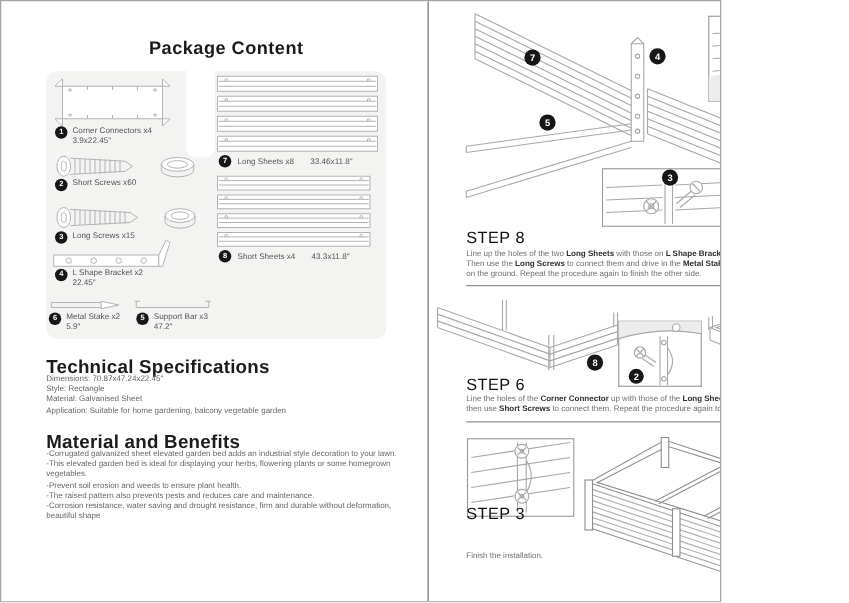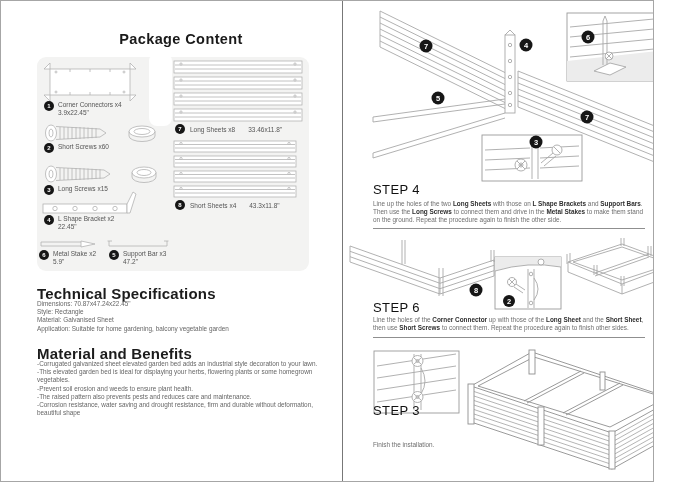--- a/index.html
+++ b/index.html
@@ -1,17 +1,17 @@
 <!DOCTYPE html>
 <html><head>
 <meta charset="utf-8">
 <style>
   html,body{margin:0;padding:0;background:#fff;}
   #root{
-    position:relative;width:654px;height:482px;background:#fff;
+    position:relative;width:577px;height:482px;background:#fff;
     font-family:"Liberation Sans", sans-serif;color:#555;
     border:1px solid #a6a6a6;box-sizing:border-box;overflow:hidden;
   }
   .abs{position:absolute;}
   .divider{position:absolute;left:341px;top:0;width:1px;height:482px;background:#777;}
   .panel{position:absolute;left:36px;top:56px;width:272px;height:214px;background:#f3f3f2;border-radius:9px;}
   .panel-gap{position:absolute;left:148px;top:52px;width:23px;height:73px;background:#fff;border-radius:8px;}
   .title{position:absolute;left:0;top:30px;width:360px;text-align:center;font-size:14.5px;font-weight:600;color:#1a1a1a;letter-spacing:.4px;}
   .h2{position:absolute;font-size:15px;font-weight:600;color:#1c1c1c;letter-spacing:.2px;}
   .tiny{font-size:6.4px;line-height:8.2px;color:#666;}
@@ -236,21 +236,21 @@
         <text class="bnum" x="246" y="38.7">6</text>
       <circle cx="96" cy="97" r="6.5" fill="#161616"></circle>
         <text class="bnum" x="96" y="99.7">5</text>
       <circle cx="245" cy="116" r="6.5" fill="#161616"></circle>
         <text class="bnum" x="245" y="118.7">7</text>
       <circle cx="194" cy="141" r="6.5" fill="#161616"></circle>
         <text class="bnum" x="194" y="143.7">3</text>
     </g>
   </svg>
 
-  <div class="stephead" style="left:372px;top:181px">STEP 4</div>
+  <div class="stephead" style="left:372px;top:181px">STEP 8</div>
   <div class="steptext" style="left:372px;top:199px;width:278px"><span>Line up the holes of the two </span><span class="b">Long Sheets</span><span> with those on </span><span class="b">L Shape Brackets</span><span> and </span><span class="b">Support Bars</span><span>. Then use the </span><span class="b">Long Screws</span><span> to connect them and drive in the </span><span class="b">Metal Stakes</span><span> to make them stand on the ground. Repeat the procedure again to finish the other side.</span></div>
   <div class="hr" style="left:372px;top:227px;width:272px"></div>
 
   <svg class="abs" style="left:341px;top:237px" width="337" height="72" viewBox="0 0 337 72">
     <g stroke="#a8a8a8" stroke-width="0.9" fill="none">
       <path d="M8,8 L98,40 M8,13.3 L98,45.3 M8,18.7 L98,50.7 M8,24 L98,56 M8,8 V24 M98,40 V56"></path>
       <path d="M98,40 L152,22 M98,45.3 L152,27.3 M98,50.7 L152,32.7 M98,56 L152,38 M152,22 V38"></path>
       <path d="M60,2 V26 M63,2 V26 M97,30 V58 M101,30 V58 M149,12 V24 M152,12 V24"></path>
 
       <rect x="153" y="19" width="66" height="52" fill="#fff" stroke="#9a9a9a"></rect>

